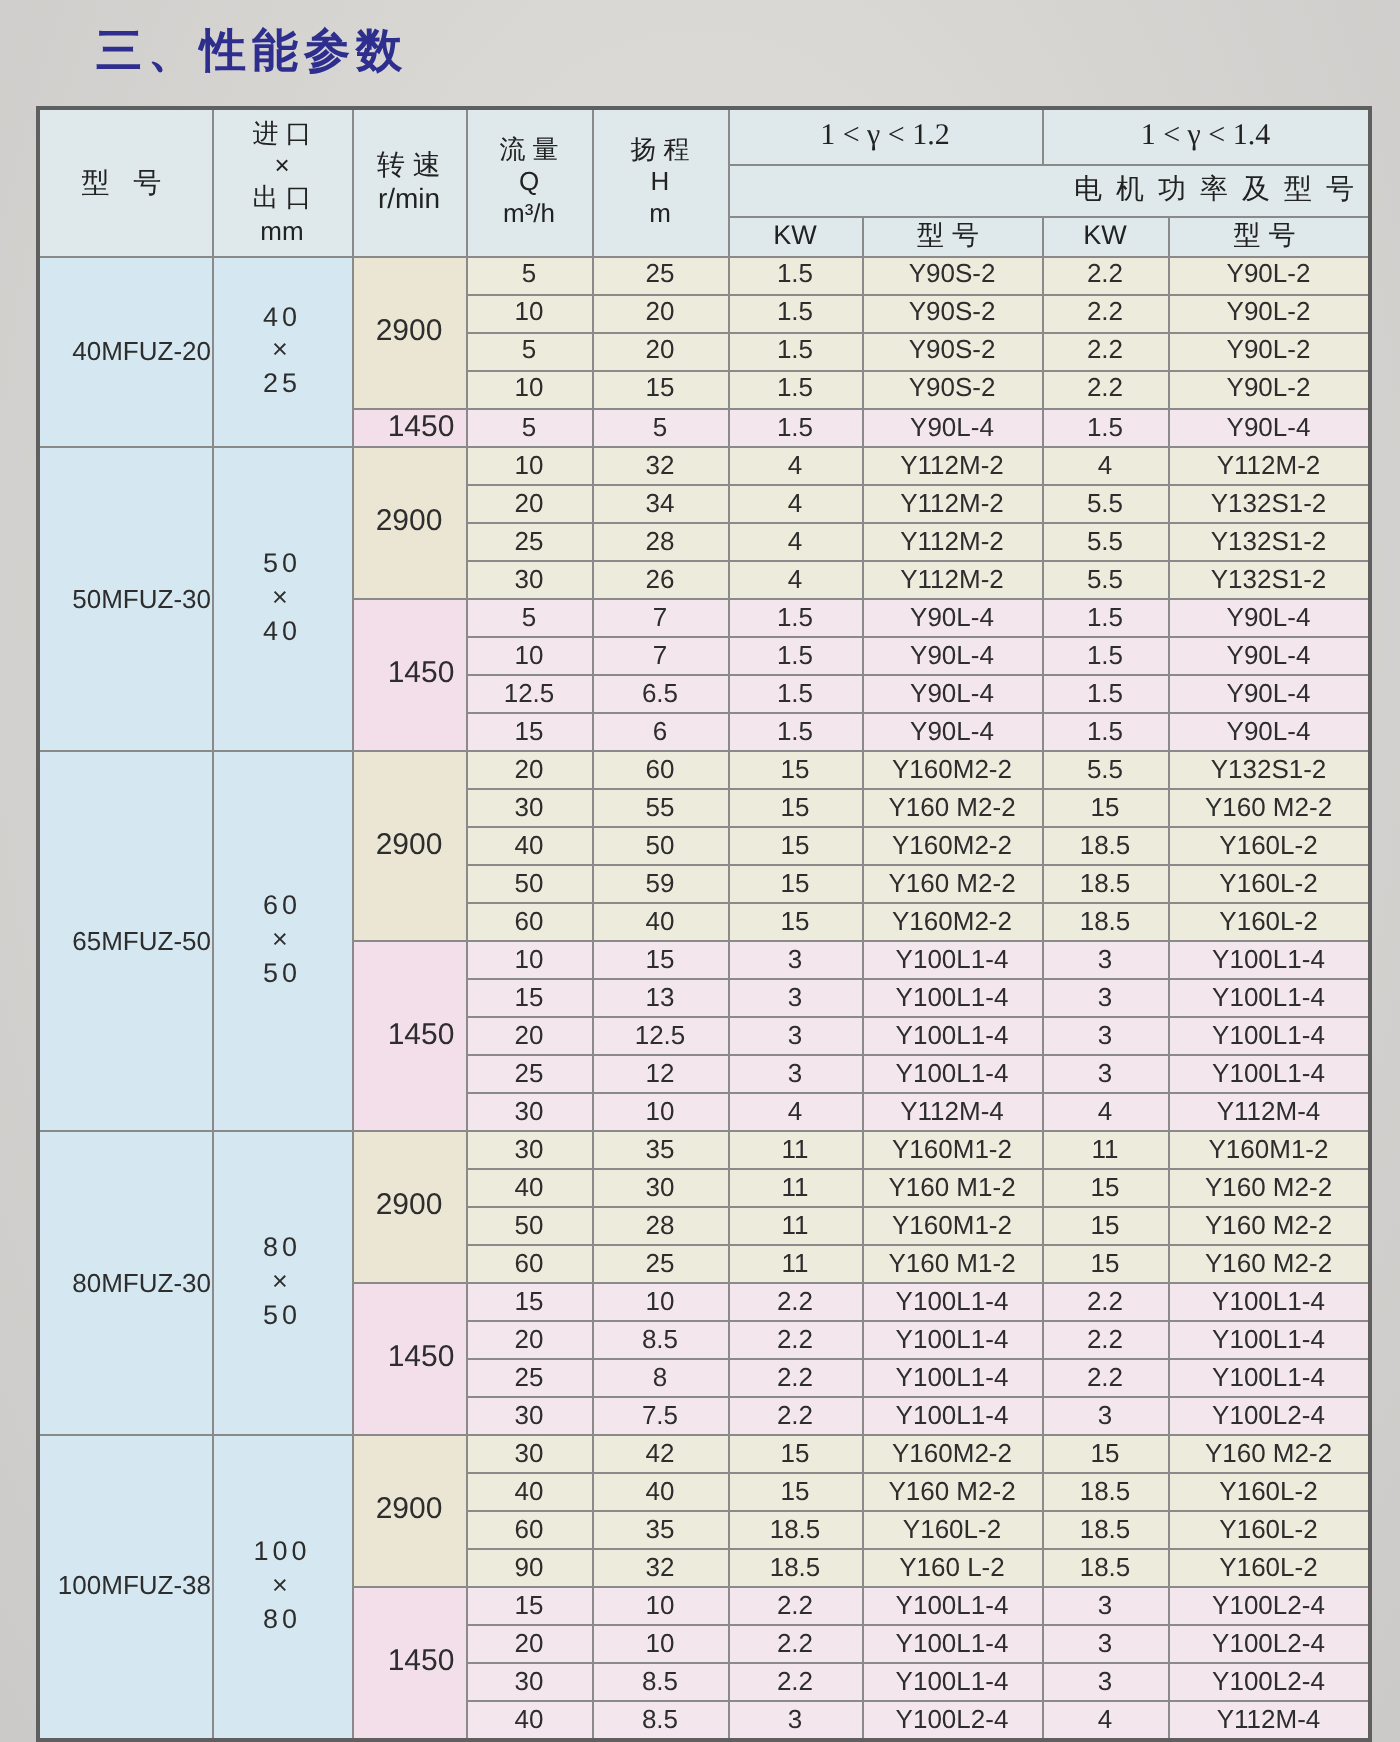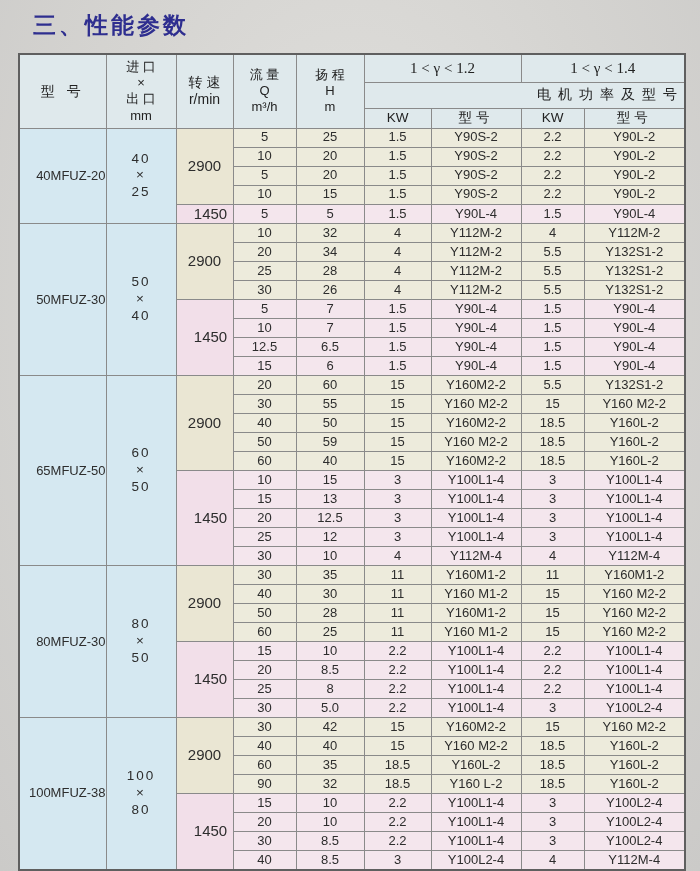--- a/index.html
+++ b/index.html
@@ -5,21 +5,21 @@
   * { box-sizing: border-box; }
   html, body { margin: 0; padding: 0; }
   body {
     width: 700px; height: 871px; overflow: hidden;
     background: radial-gradient(ellipse at 50% 35%, #e2e1de 0%, #d5d4d1 55%, #cbcac8 100%);
     font-family: "Liberation Sans", sans-serif;
     color: #2d2d2d;
   }
   .page { padding: 6px 0 0 0; }
   .title {
-    margin: 4px 0 12px 33px;
+    margin: 4px 0 12px 48px;
     font-size: 23px; font-weight: bold;
     color: var(--title, #2e2e8f);
     letter-spacing: 3px;
   }
   table.perf-table {
     border-collapse: collapse;
     table-layout: fixed;
     margin-left: 18px;
     width: 666px;
     border: 2px solid #5f5f5f;
@@ -356,21 +356,21 @@
         <tr>
           <td class="c-pink">25</td>
           <td class="c-pink">8</td>
           <td class="c-pink">2.2</td>
           <td class="c-pink">Y100L1-4</td>
           <td class="c-pink">2.2</td>
           <td class="c-pink">Y100L1-4</td>
         </tr>
         <tr>
           <td class="c-pink">30</td>
-          <td class="c-pink">5.0</td>
+          <td class="c-pink">7.5</td>
           <td class="c-pink">2.2</td>
           <td class="c-pink">Y100L1-4</td>
           <td class="c-pink">3</td>
           <td class="c-pink">Y100L2-4</td>
         </tr>
         <tr>
           <td class="c-blue model-cell" rowspan="8">100MFUZ-38</td>
           <td class="c-blue pre inlet-cell" rowspan="8">100
 ×
 80</td>

